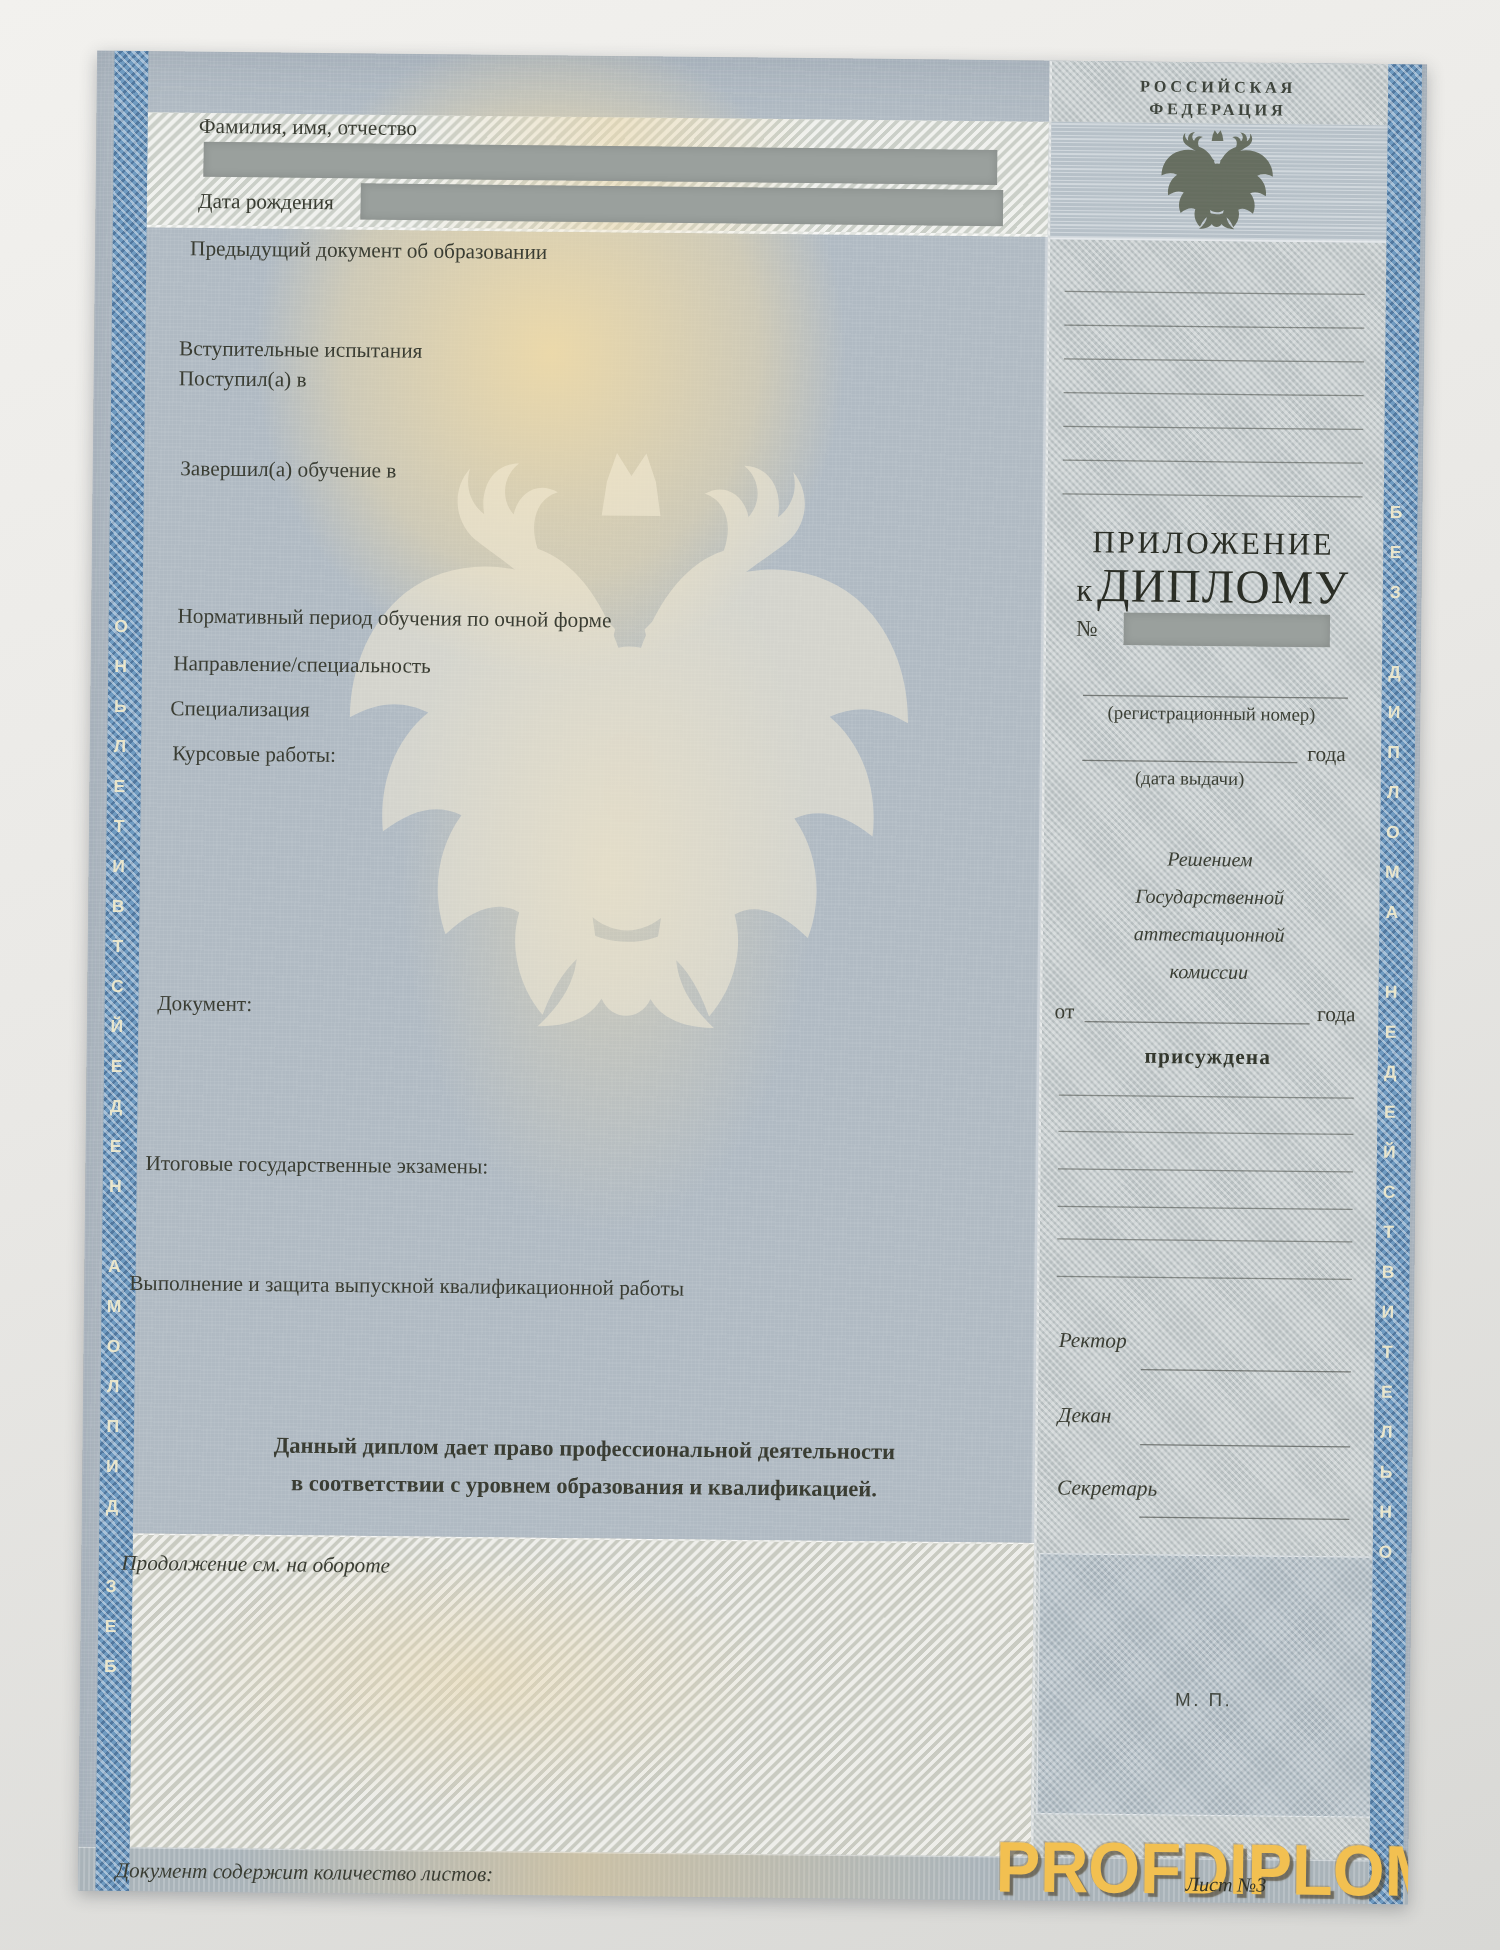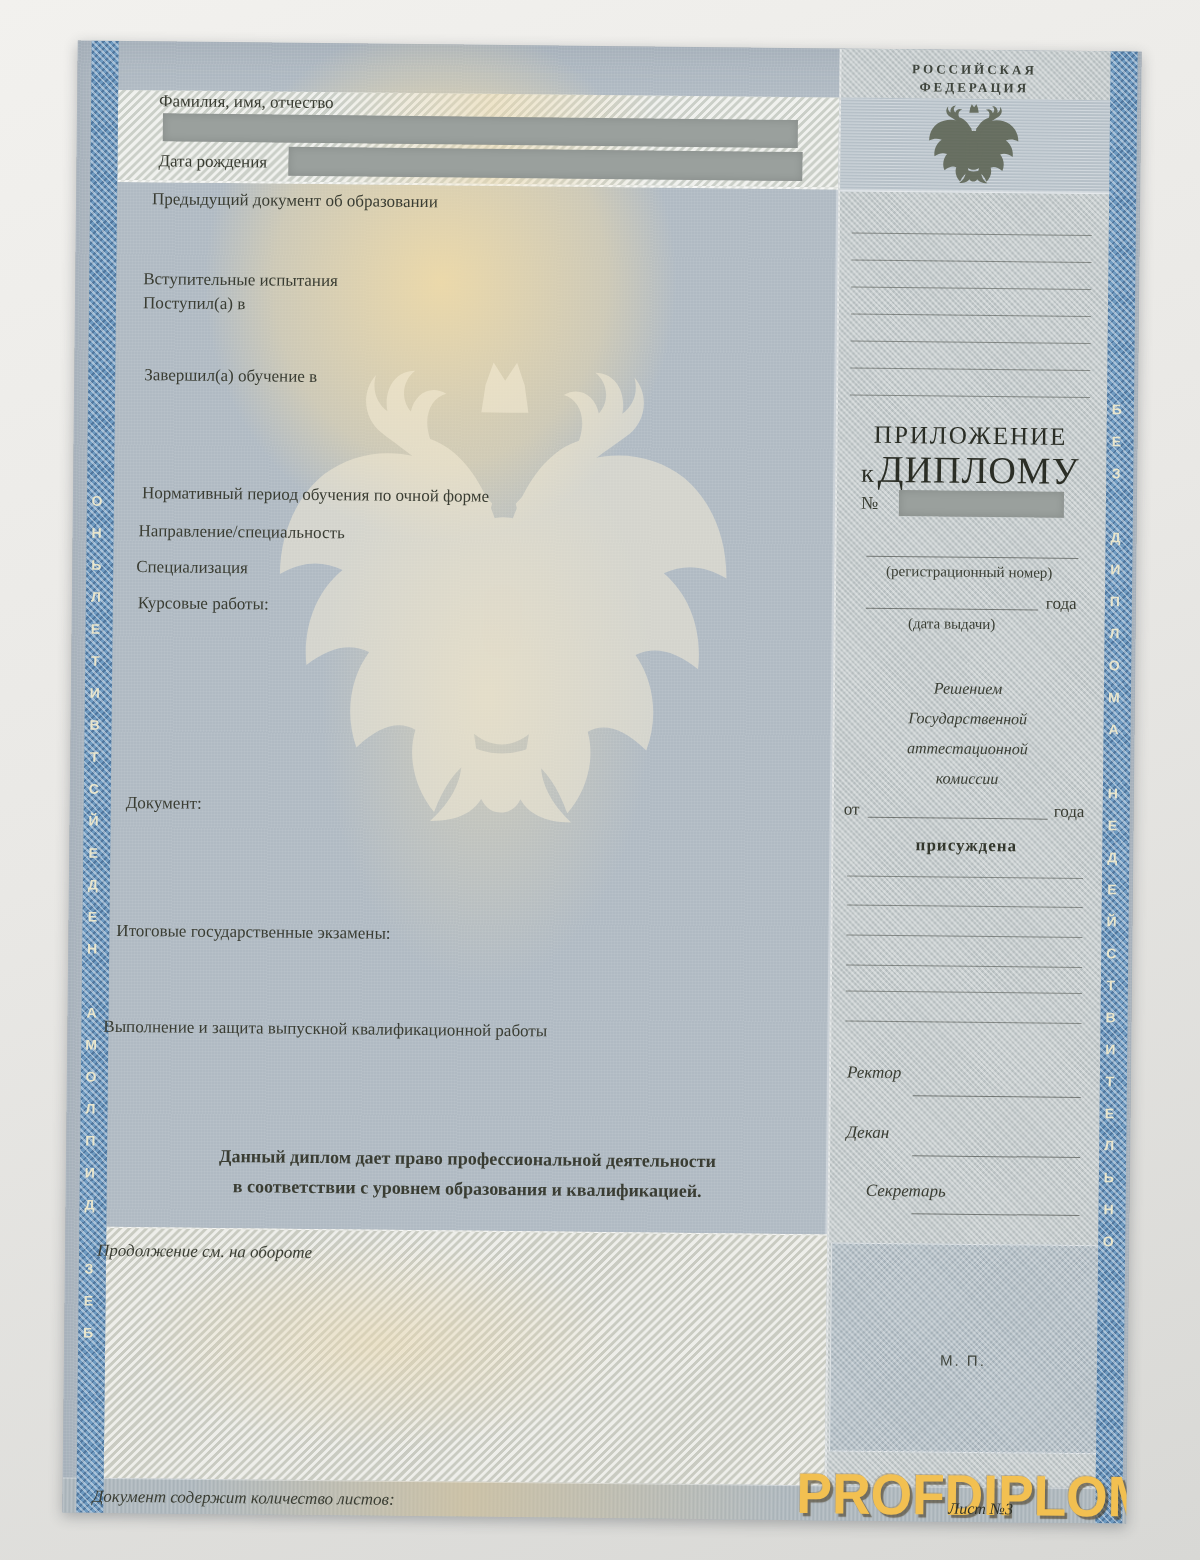--- a/index.html
+++ b/index.html
@@ -218,21 +218,21 @@
   <div class="rline" style="left:778px;top:856px;width:236px;"></div>
   <div class="rline" style="left:778px;top:886px;width:236px;"></div>
   <div class="rline" style="left:778px;top:916px;width:236px;"></div>
   <div class="rline" style="left:778px;top:942px;width:236px;"></div>
   <div class="rline" style="left:778px;top:972px;width:236px;"></div>
 
   <div class="lbl it" style="left:780px;top:1014px;">Ректор</div>
   <div class="sigline" style="left:846px;top:1046px;width:168px;"></div>
   <div class="lbl it" style="left:780px;top:1074px;">Декан</div>
   <div class="sigline" style="left:846px;top:1106px;width:168px;"></div>
-  <div class="lbl it" style="left:780px;top:1132px;margin-left:20px;">Секретарь</div>
+  <div class="lbl it" style="left:780px;top:1132px;">Секретарь</div>
   <div class="sigline" style="left:846px;top:1164px;width:168px;"></div>
 
   <div class="stamp-box"></div>
   <div style="position:absolute;left:766px;top:1302px;width:266px;text-align:center;font-family:'Liberation Sans','DejaVu Sans',sans-serif;font-size:15px;letter-spacing:2px;color:#41463e;z-index:10;">М. П.</div>
 
   <div class="bottom-band"></div>
   <div class="lbl it" style="left:30px;top:1446px;">Документ содержит количество листов:</div>
   <div class="sheet-no">Лист №3</div>
 
   <div class="strip strip-left"></div>

